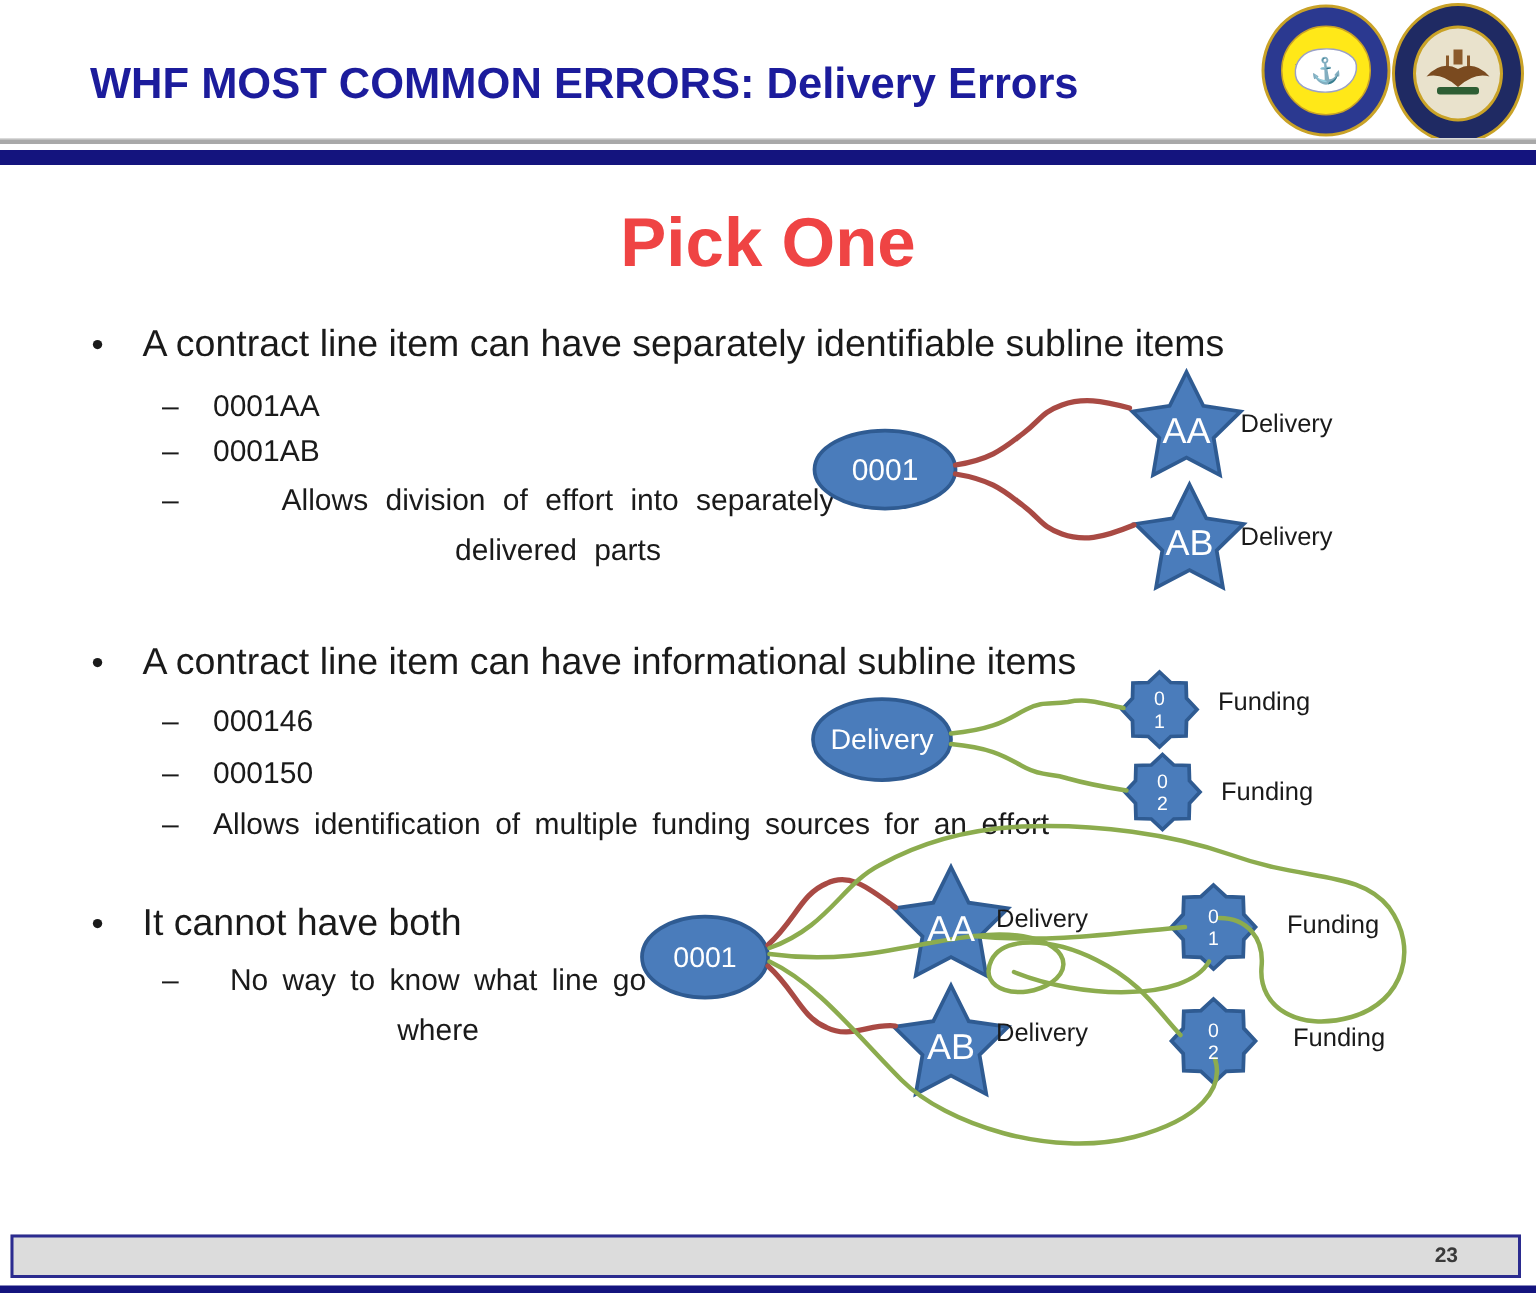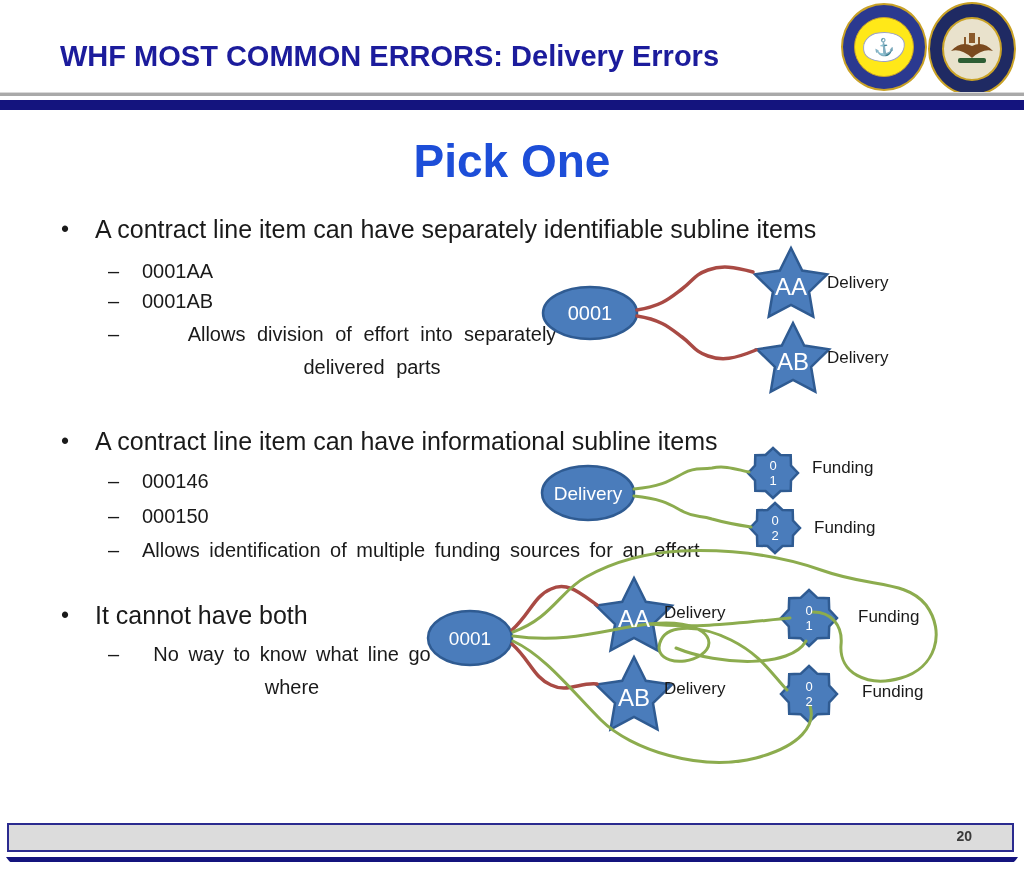--- a/index.html
+++ b/index.html
@@ -1,17 +1,17 @@
 <!DOCTYPE html>
 <html><head>
 <meta charset="utf-8">
 <style>
   html,body{margin:0;padding:0;background:#ffffff;}
   .slide{position:relative;width:1024px;height:870px;background:#ffffff;overflow:hidden;
-         font-family:"Liberation Sans",sans-serif;color:#1a1a1a;border-radius:31px;}
+         font-family:"Liberation Sans",sans-serif;color:#1a1a1a;}
 
   
   .hdr-title{position:absolute;left:60px;top:40px;font-size:29px;font-weight:bold;
              color:#1c1c9c;letter-spacing:0px;white-space:nowrap;}
   .rule-gray{position:absolute;left:0;right:0;top:92px;height:3px;background:#a9a9a9;border-top:1px solid #d9d9d9;}
   .rule-navy{position:absolute;left:0;right:0;top:100px;height:10px;background:#14147e;}
 
   .seal{position:absolute;border-radius:50%;}
   .seal1{left:841px;top:3px;width:82px;height:84px;background:#2b3990;border:2px solid #c9a227;
          display:flex;align-items:center;justify-content:center;}
@@ -23,21 +23,21 @@
   .seal1 .st{position:absolute;font-size:7px;color:#2b3990;}
   .st.a{left:8px;top:22px}.st.b{right:8px;top:22px}
 
   .seal2{left:928px;top:2px;width:84px;height:90px;background:#1f2a63;border:2px solid #c9a227;
          display:flex;align-items:center;justify-content:center;}
   .seal2-inner{width:56px;height:60px;border-radius:50%;background:#e9e2cc;border:2px solid #c9a227;
                display:flex;align-items:center;justify-content:center;}
 
   
   .slide-title{position:absolute;left:0;right:0;top:134px;text-align:center;
-               font-size:46px;font-weight:bold;color:#1d4ed8;}
+               font-size:46px;font-weight:bold;color:#ef4444;}
 
   
   .bl{position:absolute;line-height:34px;}
   .bl .txt{display:block;text-align:center;}
   .main{left:95px;font-size:25px;white-space:nowrap;}
   .sub{left:142px;font-size:20px;line-height:33px;}
   .mk{position:absolute;top:0;}
   .main .mk{left:-34px;font-size:23px;}
   .sub .mk{left:-34px;font-size:20px;}
   .wrapped{white-space:normal;}
@@ -178,17 +178,17 @@
       <text x="827" y="363" class="tag">Delivery</text>
       <text x="812" y="473" class="tag">Funding</text>
       <text x="814" y="533" class="tag">Funding</text>
       <text x="664" y="618" class="tag">Delivery</text>
       <text x="664" y="694" class="tag">Delivery</text>
       <text x="858" y="622" class="tag">Funding</text>
       <text x="862" y="697" class="tag">Funding</text>
     </svg>
 
   <div class="footer-bar">
-    <span class="page-num">20</span>
+    <span class="page-num">23</span>
   </div>
   <div class="bottom-line"></div>
 
 </div>
 
 </body></html>

